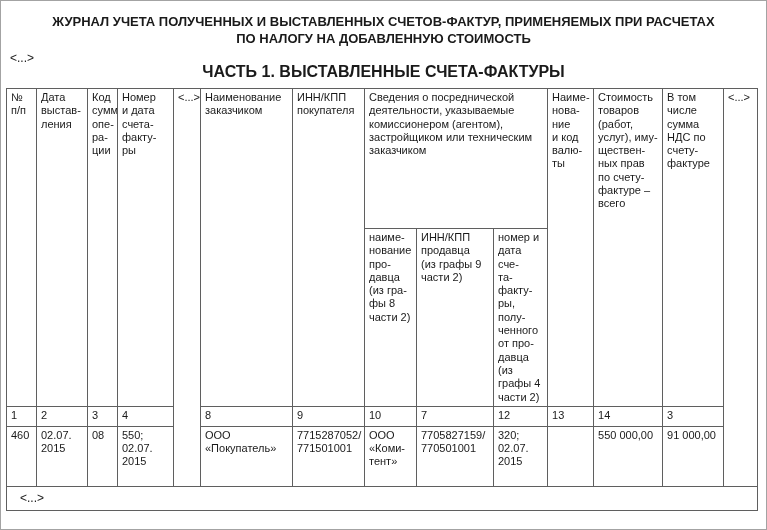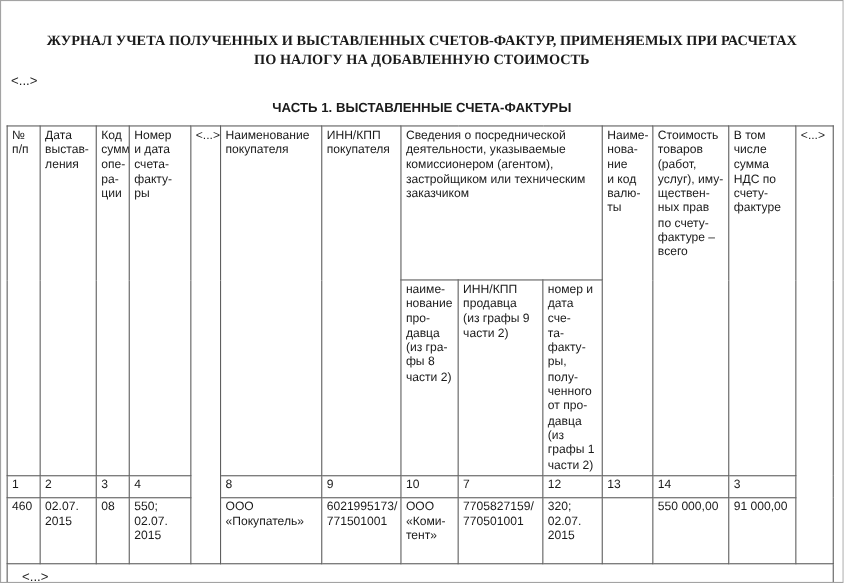--- a/index.html
+++ b/index.html
@@ -7,38 +7,36 @@
   .page {
     width: 767px;
     height: 530px;
     border: 1px solid var(--page-border, #a3a3a3);
     background: var(--background, #ffffff);
     font-family: "Liberation Sans", sans-serif;
     color: var(--text, #1a1a1a);
     overflow: hidden;
   }
   .doc-title {
-    margin-top: 27px;
+    margin-top: 12px;
     text-align: center;
     font-weight: 700;
     font-size: 13px;
     line-height: 17px;
     white-space: pre-line;
-    font-family: Liberation Serif, serif;
   }
   .omission-top {
     margin: 5px 0 0 9px;
     font-size: 12px;
     line-height: 13px;
   }
   .part-title {
-    margin-top: 11px;
     text-align: center;
     font-weight: 700;
-    font-size: 12px;
+    font-size: 16px;
     line-height: 14px;
   }
   table.journal {
     border-collapse: collapse;
     table-layout: fixed;
     width: 751px;
     margin: 9px 0 0 5px;
   }
   .journal td {
     border: 1px solid var(--table-border, #5f5f5f);
@@ -102,21 +100,21 @@
 опе-
 ра-
 ции</td>
       <td rowspan="2">Номер
 и дата
 счета-
 факту-
 ры</td>
       <td rowspan="4">&lt;...&gt;</td>
       <td rowspan="2">Наименование
-покупателя</td>
+заказчиком</td>
       <td rowspan="2">ИНН/КПП
 покупателя</td>
       <td colspan="3">Сведения о посреднической
 деятельности, указываемые
 комиссионером (агентом),
 застройщиком или техническим
 заказчиком</td>
       <td rowspan="2">Наиме-
 нова-
 ние
@@ -153,21 +151,21 @@
 продавца
 (из графы 9
 части 2)</td>
       <td>номер и
 дата сче-
 та-факту-
 ры, полу-
 ченного
 от про-
 давца (из
-графы 1
+графы 4
 части 2)</td>
     </tr>
 
     <tr class="nums">
       <td>1</td>
       <td>2</td>
       <td>3</td>
       <td>4</td>
       <td>8</td>
       <td>9</td>
@@ -182,21 +180,21 @@
     <tr class="data">
       <td>460</td>
       <td>02.07.
 2015</td>
       <td>08</td>
       <td>550;
 02.07.
 2015</td>
       <td>ООО
 «Покупатель»</td>
-      <td>6021995173/
+      <td>7715287052/
 771501001</td>
       <td>ООО
 «Коми-
 тент»</td>
       <td>7705827159/
 770501001</td>
       <td>320;
 02.07.
 2015</td>
       <td></td>

